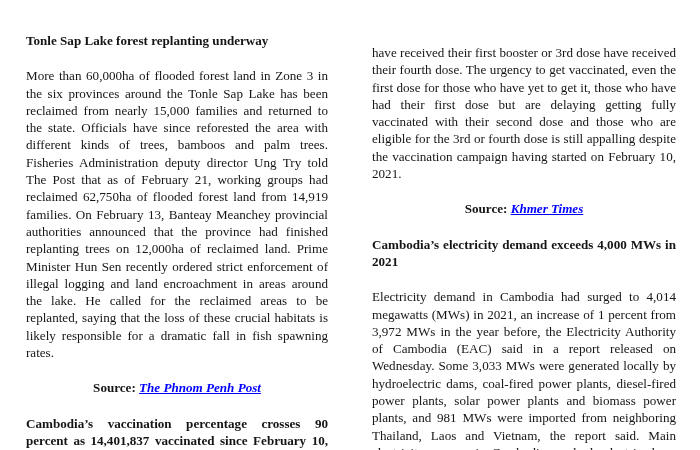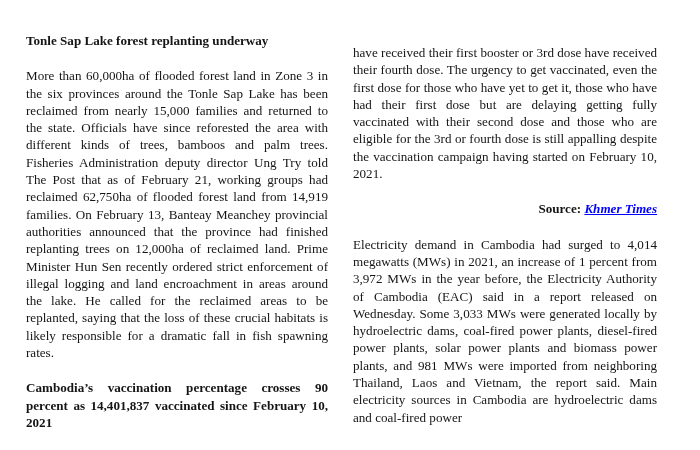--- a/index.html
+++ b/index.html
@@ -8,56 +8,61 @@
     background: #ffffff;
     overflow: hidden;
     font-family: "Liberation Serif", serif;
     color: #151515;
   }
   .page {
     box-sizing: border-box;
     width: 700px; height: 450px;
     padding: 32px 24px 0 26px;
     display: flex;
-    gap: 25px;
+    gap: 44px;
     overflow: hidden;
   }
   .col { overflow: hidden; }
   .col-left  { width: 302px; flex: 0 0 302px; }
   .col-right { width: 304px; flex: 0 0 304px; margin-top: 12px; }
   .heading, .body-text, .source-line {
     margin: 0 0 18px 0;
     font-size: 13.1px;
     line-height: 17.3px;
     text-align: justify;
   }
   .heading { font-weight: bold; }
-  .source-line { text-align: right; }
+  .source-line { text-align: center; }
   .source-label { font-weight: bold; }
   .source-link {
     color: #0000ff;
     font-weight: bold;
     font-style: italic;
     text-decoration: underline;
     cursor: pointer;
   }
 </style>
 </head>
 <body>
 
 <div class="page">
 
   <div class="col col-left">
     <h2 class="heading">Tonle Sap Lake forest replanting underway</h2>
     <p class="body-text">More than 60,000ha of flooded forest land in Zone 3 in the six provinces around the Tonle Sap Lake has been reclaimed from nearly 15,000 families and returned to the state. Officials have since reforested the area with different kinds of trees, bamboos and palm trees. Fisheries Administration deputy director Ung Try told The Post that as of February 21, working groups had reclaimed 62,750ha of flooded forest land from 14,919 families. On February 13, Banteay Meanchey provincial authorities announced that the province had finished replanting trees on 12,000ha of reclaimed land. Prime Minister Hun Sen recently ordered strict enforcement of illegal logging and land encroachment in areas around the lake. He called for the reclaimed areas to be replanted, saying that the loss of these crucial habitats is likely responsible for a dramatic fall in fish spawning rates.</p>
+    <p class="source-line">
+      <span class="source-label">Source:</span>
+      <a class="source-link">The Phnom Penh Post</a>
+    </p>
     <h2 class="heading">Cambodia’s vaccination percentage crosses 90 percent as 14,401,837 vaccinated since February 10, 2021</h2>
   </div>
 
   <div class="col col-right">
     <p class="body-text">have received their first booster or 3rd dose have received their fourth dose. The urgency to get vaccinated, even the first dose for those who have yet to get it, those who have had their first dose but are delaying getting fully vaccinated with their second dose and those who are eligible for the 3rd or fourth dose is still appalling despite the vaccination campaign having started on February 10, 2021.</p>
     <p class="source-line">
       <span class="source-label">Source:</span>
       <a class="source-link">Khmer Times</a>
     </p>
+    <h2 class="heading">Cambodia’s electricity demand exceeds 4,000 MWs in 2021</h2>
     <p class="body-text">Electricity demand in Cambodia had surged to 4,014 megawatts (MWs) in 2021, an increase of 1 percent from 3,972 MWs in the year before, the Electricity Authority of Cambodia (EAC) said in a report released on Wednesday. Some 3,033 MWs were generated locally by hydroelectric dams, coal-fired power plants, diesel-fired power plants, solar power plants and biomass power plants, and 981 MWs were imported from neighboring Thailand, Laos and Vietnam, the report said. Main electricity sources in Cambodia are hydroelectric dams and coal-fired power</p>
   </div>
 
 </div>
 
 </body></html>

